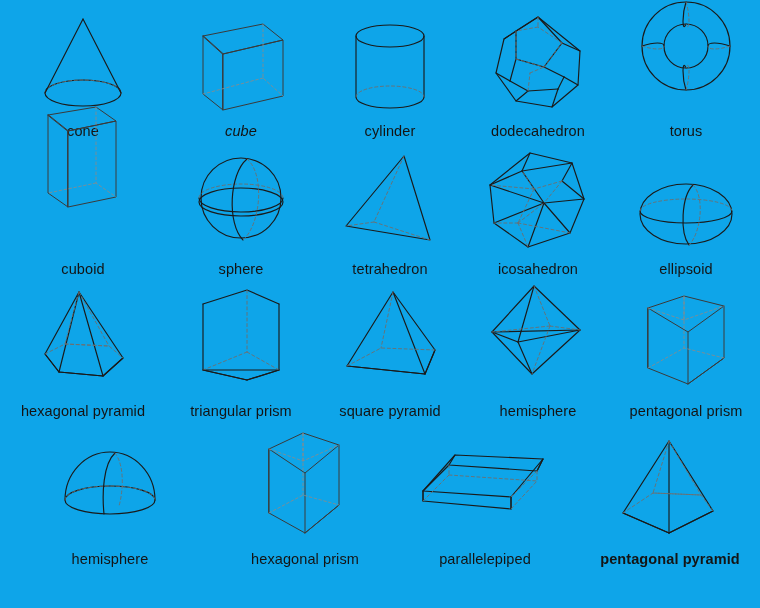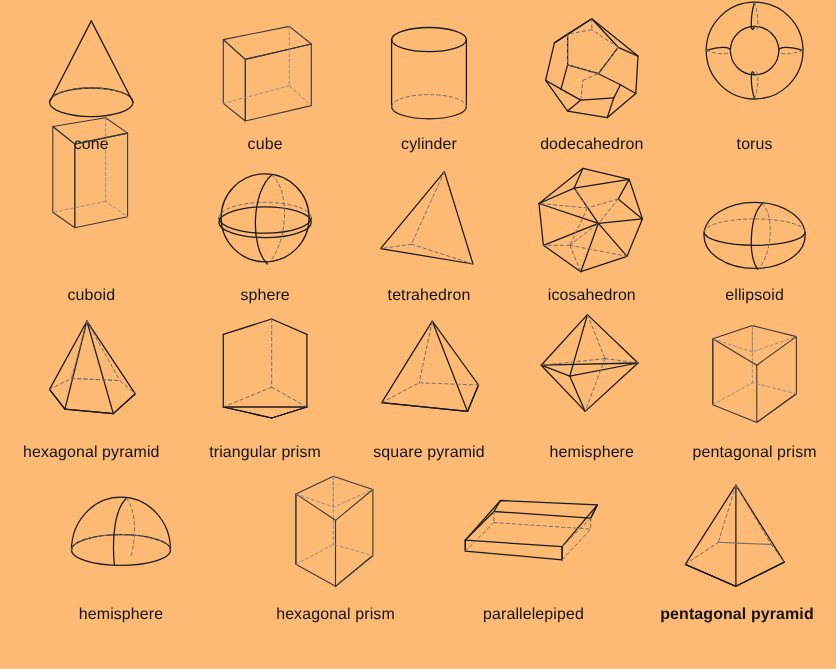--- a/index.html
+++ b/index.html
@@ -6,21 +6,21 @@
   body{
     width:760px;height:608px;
     font-family:"Liberation Sans", sans-serif;
     color:#111111;
     overflow:hidden;
     position:relative;
   }
   #sheet{
     position:relative;
     width:760px;height:608px;
-    background:#fdba74;
+    background:#0ea5e9;
   }
   .row{
     position:absolute;
     left:0;width:760px;
     display:flex;
     flex-direction:row;
     align-items:flex-end;
     justify-content:flex-start;
   }
   .cell{
@@ -56,21 +56,21 @@
     <div class="cell" style="width:166px;">
       <svg class="fig" width="104" height="100" viewBox="0 0 104 100">
         <ellipse class="s" cx="52" cy="80" rx="38" ry="13"></ellipse>
         <path class="d" d="M14 80 A38 13 0 0 1 90 80"></path>
         <path class="s" d="M52 6 L14 80"></path>
         <path class="s" d="M52 6 L90 80"></path>
       </svg>
       <div class="label" style="margin-top:10px;">cone</div>
     </div>
 
-    <div class="cell" style="width:150px;">
+    <div class="cell" style="width:150px;font-style:italic;">
       <svg class="fig" width="100" height="100" viewBox="0 0 100 100">
         <path class="sl" d="M12 24 L72 12 L92 28 L32 42 Z"></path>
         <path class="sl" d="M12 24 L12 82 L32 98 L32 42 Z"></path>
         <path class="sl" d="M32 42 L92 28 L92 84 L32 98 Z"></path>
         <path class="dl" d="M72 12 L72 66 L92 84"></path>
         <path class="dl" d="M72 66 L12 82"></path>
       </svg>
       <div class="label" style="margin-top:11px;">cube</div>
     </div>
 

